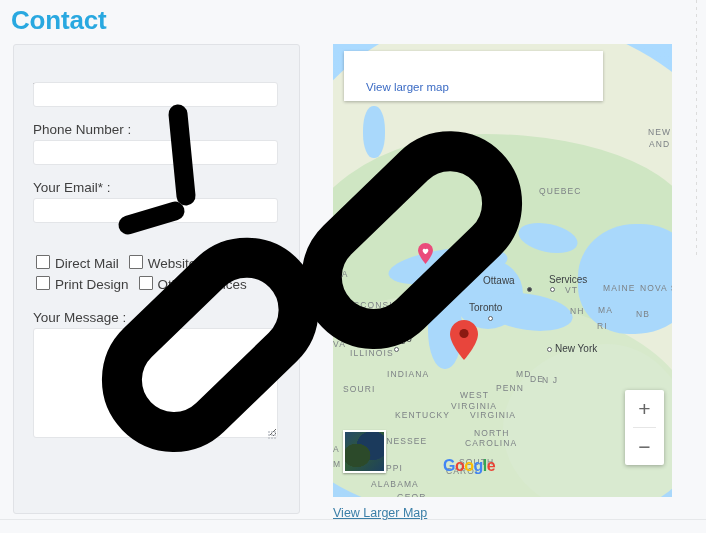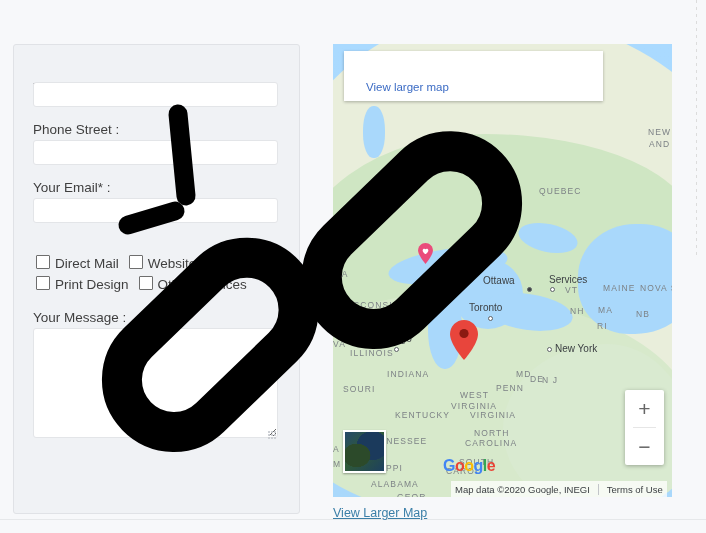--- a/index.html
+++ b/index.html
@@ -206,27 +206,28 @@
     pointer-events:none;
   }
 </style>
 </head>
 <body>
 
 <div class="page">
 
   <div class="right-rule"></div>
 
+  <div class="page-title">Contact</div>
 
   <div class="form-panel"></div>
 
   <label class="field-label" id="lbl-name">Your Name* :</label>
   <input class="text-input" id="in-name" type="text" value="" style="">
 
-  <label class="field-label" id="lbl-phone">Phone Street :</label>
+  <label class="field-label" id="lbl-phone">Phone Number :</label>
   <input class="text-input" id="in-phone" type="text" value="" style="">
 
   <label class="field-label" id="lbl-email">Your Email* :</label>
   <input class="text-input" id="in-email" type="text" value="" style="">
 
 
   <div class="cb-row" id="cb-row-1">
     <span class="cb-box"></span><span class="cb-label">Direct Mail</span><span class="cb-box"></span><span class="cb-label">Website Development</span>
   </div>
 
@@ -320,25 +321,20 @@
     <div class="zoom-ctrl">
       <div class="zoom-btn plus">+</div>
       <div class="zoom-div"></div>
       <div class="zoom-btn minus">−</div>
     </div>
 
     <div class="sat-thumb"></div>
 
     <div class="google-logo"><span class="g1">G</span><span class="g2">o</span><span class="g3">o</span><span class="g4">g</span><span class="g5">l</span><span class="g6">e</span></div>
 
-    <div class="attrib-bar">
-      <span class="attrib-text">Map data ©2020 Google, INEGI</span>
-      <span class="attrib-sep"></span>
-      <span class="attrib-terms">Terms of Use</span>
-    </div>
   </div>
 
   <div class="view-larger">View Larger Map</div>
 
   <svg class="chain-overlay" viewBox="0 0 706 533">
     <g fill="none" stroke="#000000" stroke-linecap="round">
 
       <g transform="rotate(-44 400 235)">
         <rect x="300" y="195" width="210" height="104" rx="52" ry="52" stroke-width="40"></rect>
       </g>

